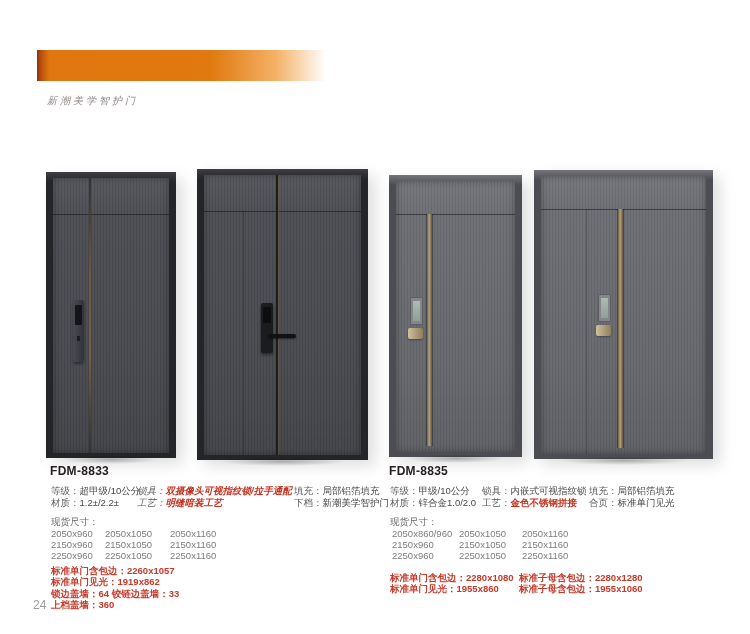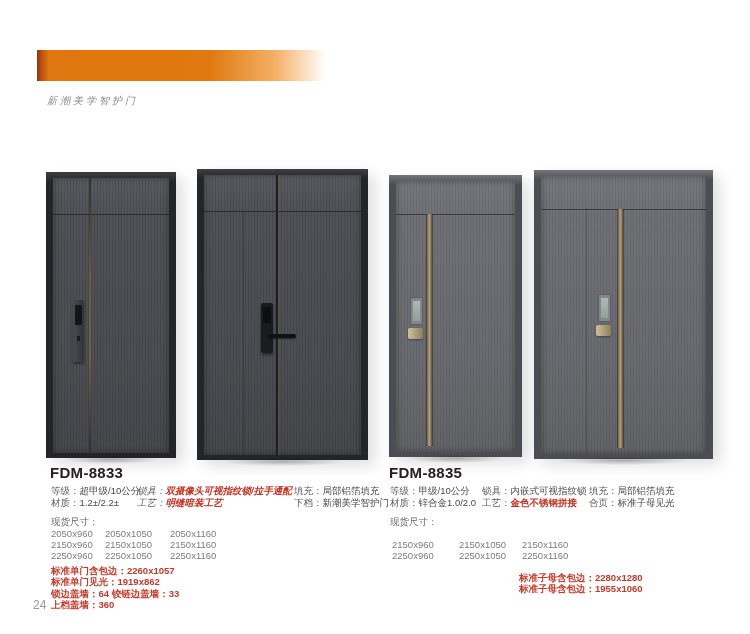--- a/index.html
+++ b/index.html
@@ -46,21 +46,21 @@
     box-shadow:0 1px 2px rgba(0,0,0,.5);}
   .panel3{position:absolute;width:11px;height:26px;background:#85868b;border:1px solid #5d5e63;border-radius:1px;}
   .panel3 .screen{position:absolute;inset:3px 2px;background:linear-gradient(180deg,#aebbb2,#8fa096);}
   .knob3{position:absolute;width:15px;height:11px;border-radius:2px;
     background:linear-gradient(90deg,#cfc19c,#8e7f5d);box-shadow:0 1px 2px rgba(0,0,0,.35);}
 
   
   .product{position:absolute;width:340px;height:165px;font-size:9.5px;}
   .p1{left:46px;top:464px;}
   .p2{left:389px;top:464px;}
-  .model{position:absolute;left:4px;top:0;margin:0;font-size:15px;font-weight:800;
+  .model{position:absolute;left:4px;top:0;margin:0;font-size:12px;font-weight:800;
     color:#262021;letter-spacing:.3px;}
   .p2 .model{left:0;}
   .spec{position:absolute;white-space:nowrap;line-height:12px;}
   .spec .lbl{color:#595a5c;}
   .spec .val{color:#47484a;}
   .spec .val.red{color:#c23322;font-weight:700;}
   .p1 .sc1{left:5px;} .p1 .sc2{left:91px;font-style:italic;} .p1 .sc3{left:248px;}
   .p2 .sc1{left:1px;} .p2 .sc2{left:93px;} .p2 .sc3{left:200px;}
   .sr1{top:21px;} .sr2{top:33px;}
   .stock{position:absolute;left:5px;top:52px;color:#66676a;}
@@ -160,26 +160,31 @@
   </section>
 
   <section class="product p2">
     <h2 class="model">FDM-8835</h2>
 
     <div class="spec sc1 sr1"><span class="lbl">等级：</span><span class="val">甲级/10公分</span></div>
     <div class="spec sc2 sr1"><span class="lbl">锁具：</span><span class="val">内嵌式可视指纹锁</span></div>
     <div class="spec sc3 sr1"><span class="lbl">填充：</span><span class="val">局部铝箔填充</span></div>
     <div class="spec sc1 sr2"><span class="lbl">材质：</span><span class="val">锌合金1.0/2.0</span></div>
     <div class="spec sc2 sr2"><span class="lbl">工艺：</span><span class="val red">金色不锈钢拼接</span></div>
-    <div class="spec sc3 sr2"><span class="lbl">合页：</span><span class="val">标准子母见光</span></div>
+    <div class="spec sc3 sr2"><span class="lbl">合页：</span><span class="val">标准单门见光</span></div>
 
     <div class="stock">现货尺寸：</div>
+    <div class="sizeRow t64"><span>2050x860/960</span><span>2050x1050</span><span>2050x1160</span></div>
     <div class="sizeRow t75"><span>2150x960</span><span>2150x1050</span><span>2150x1160</span></div>
     <div class="sizeRow t86"><span>2250x960</span><span>2250x1050</span><span>2250x1160</span></div>
 
+    <div class="redcol redL">
+      <div>标准单门含包边：2280x1080</div>
+      <div>标准单门见光：1955x860</div>
+    </div>
     <div class="redcol redR">
       <div>标准子母含包边：2280x1280</div>
       <div>标准子母含包边：1955x1060</div>
     </div>
   </section>
 
   <div class="page-number">24</div>
 </div>
 
 </body></html>

